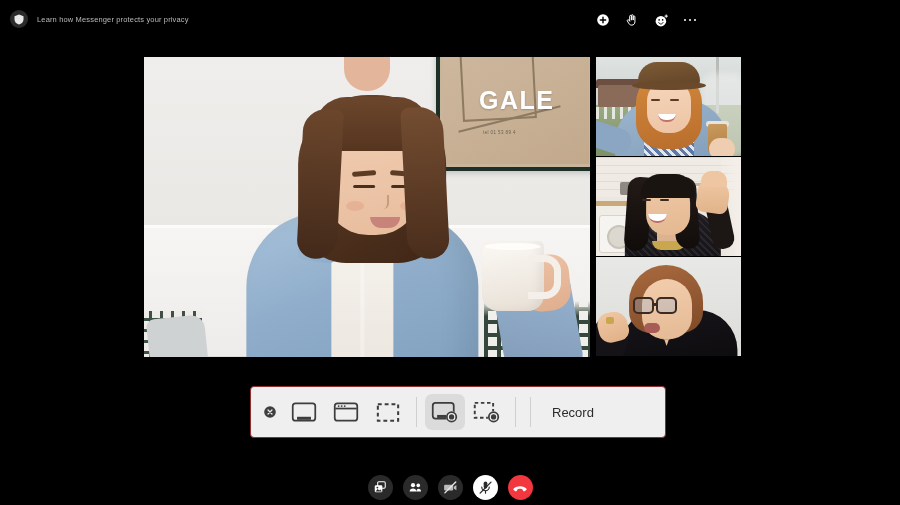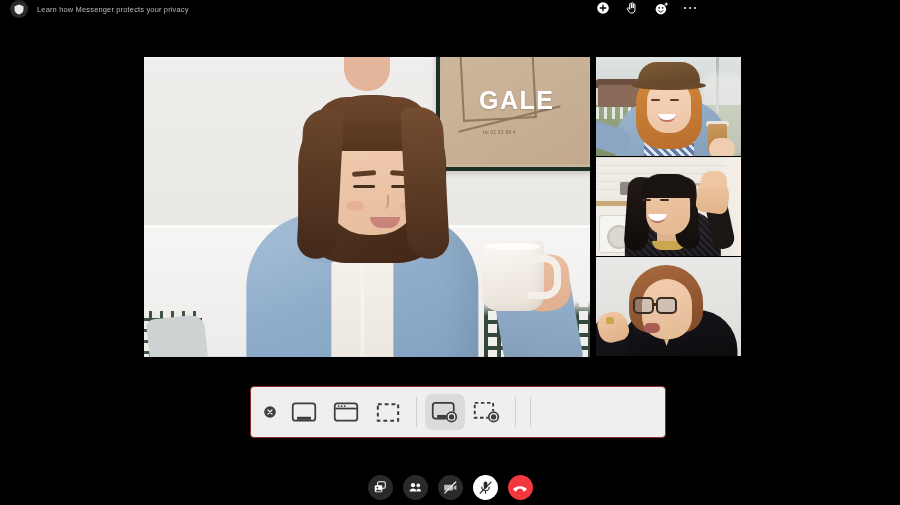--- a/index.html
+++ b/index.html
@@ -8,21 +8,21 @@
     width:900px; height:505px; overflow:hidden;
     background:#000;
     font-family:"Liberation Sans", sans-serif;
     -webkit-font-smoothing:antialiased;
   }
   #app { position:relative; width:900px; height:505px; background:#000; }
 
   
   .topbar {
     position:absolute; left:0; top:0; width:712px; height:28px;
-    display:flex; align-items:flex-start; justify-content:space-between;
+    display:flex; align-items:flex-end; justify-content:space-between;
     padding:0 10px;
   }
   .privacy-banner { display:flex; align-items:center; gap:9px; }
   .shield-wrap {
     width:18px; height:18px; border-radius:50%;
     background:#2b2b2b; display:flex; align-items:center; justify-content:center;
   }
   .shield-wrap svg { width:10px; height:11px; display:block; }
   .privacy-text {
     color:#b9b9b9; font-size:7.5px; letter-spacing:0.15px; white-space:nowrap;
@@ -539,20 +539,23 @@
         <circle cx="23.5" cy="18" r="5.4" fill="none" stroke="#3d3d3d" stroke-width="2"></circle>
         <circle cx="23.5" cy="18" r="3" fill="#3d3d3d"></circle>
       </svg>
     </div>
 
     <div class="st-sep"></div>
 
 
     <div class="st-sep"></div>
 
+    <div class="st-text">
+      <span>Record</span>
+    </div>
 
   </div>
 
   <div class="call-controls">
 
     <div class="cc-btn">
       <svg width="14" height="14" viewBox="0 0 24 24">
         <rect x="8" y="3" width="13" height="11" rx="2" fill="none" stroke="#fff" stroke-width="1.8"></rect>
         <rect x="3" y="9" width="13" height="12" rx="2" fill="#fff"></rect>
         <circle cx="7.5" cy="13" r="1.6" fill="#2a2a2a"></circle>

